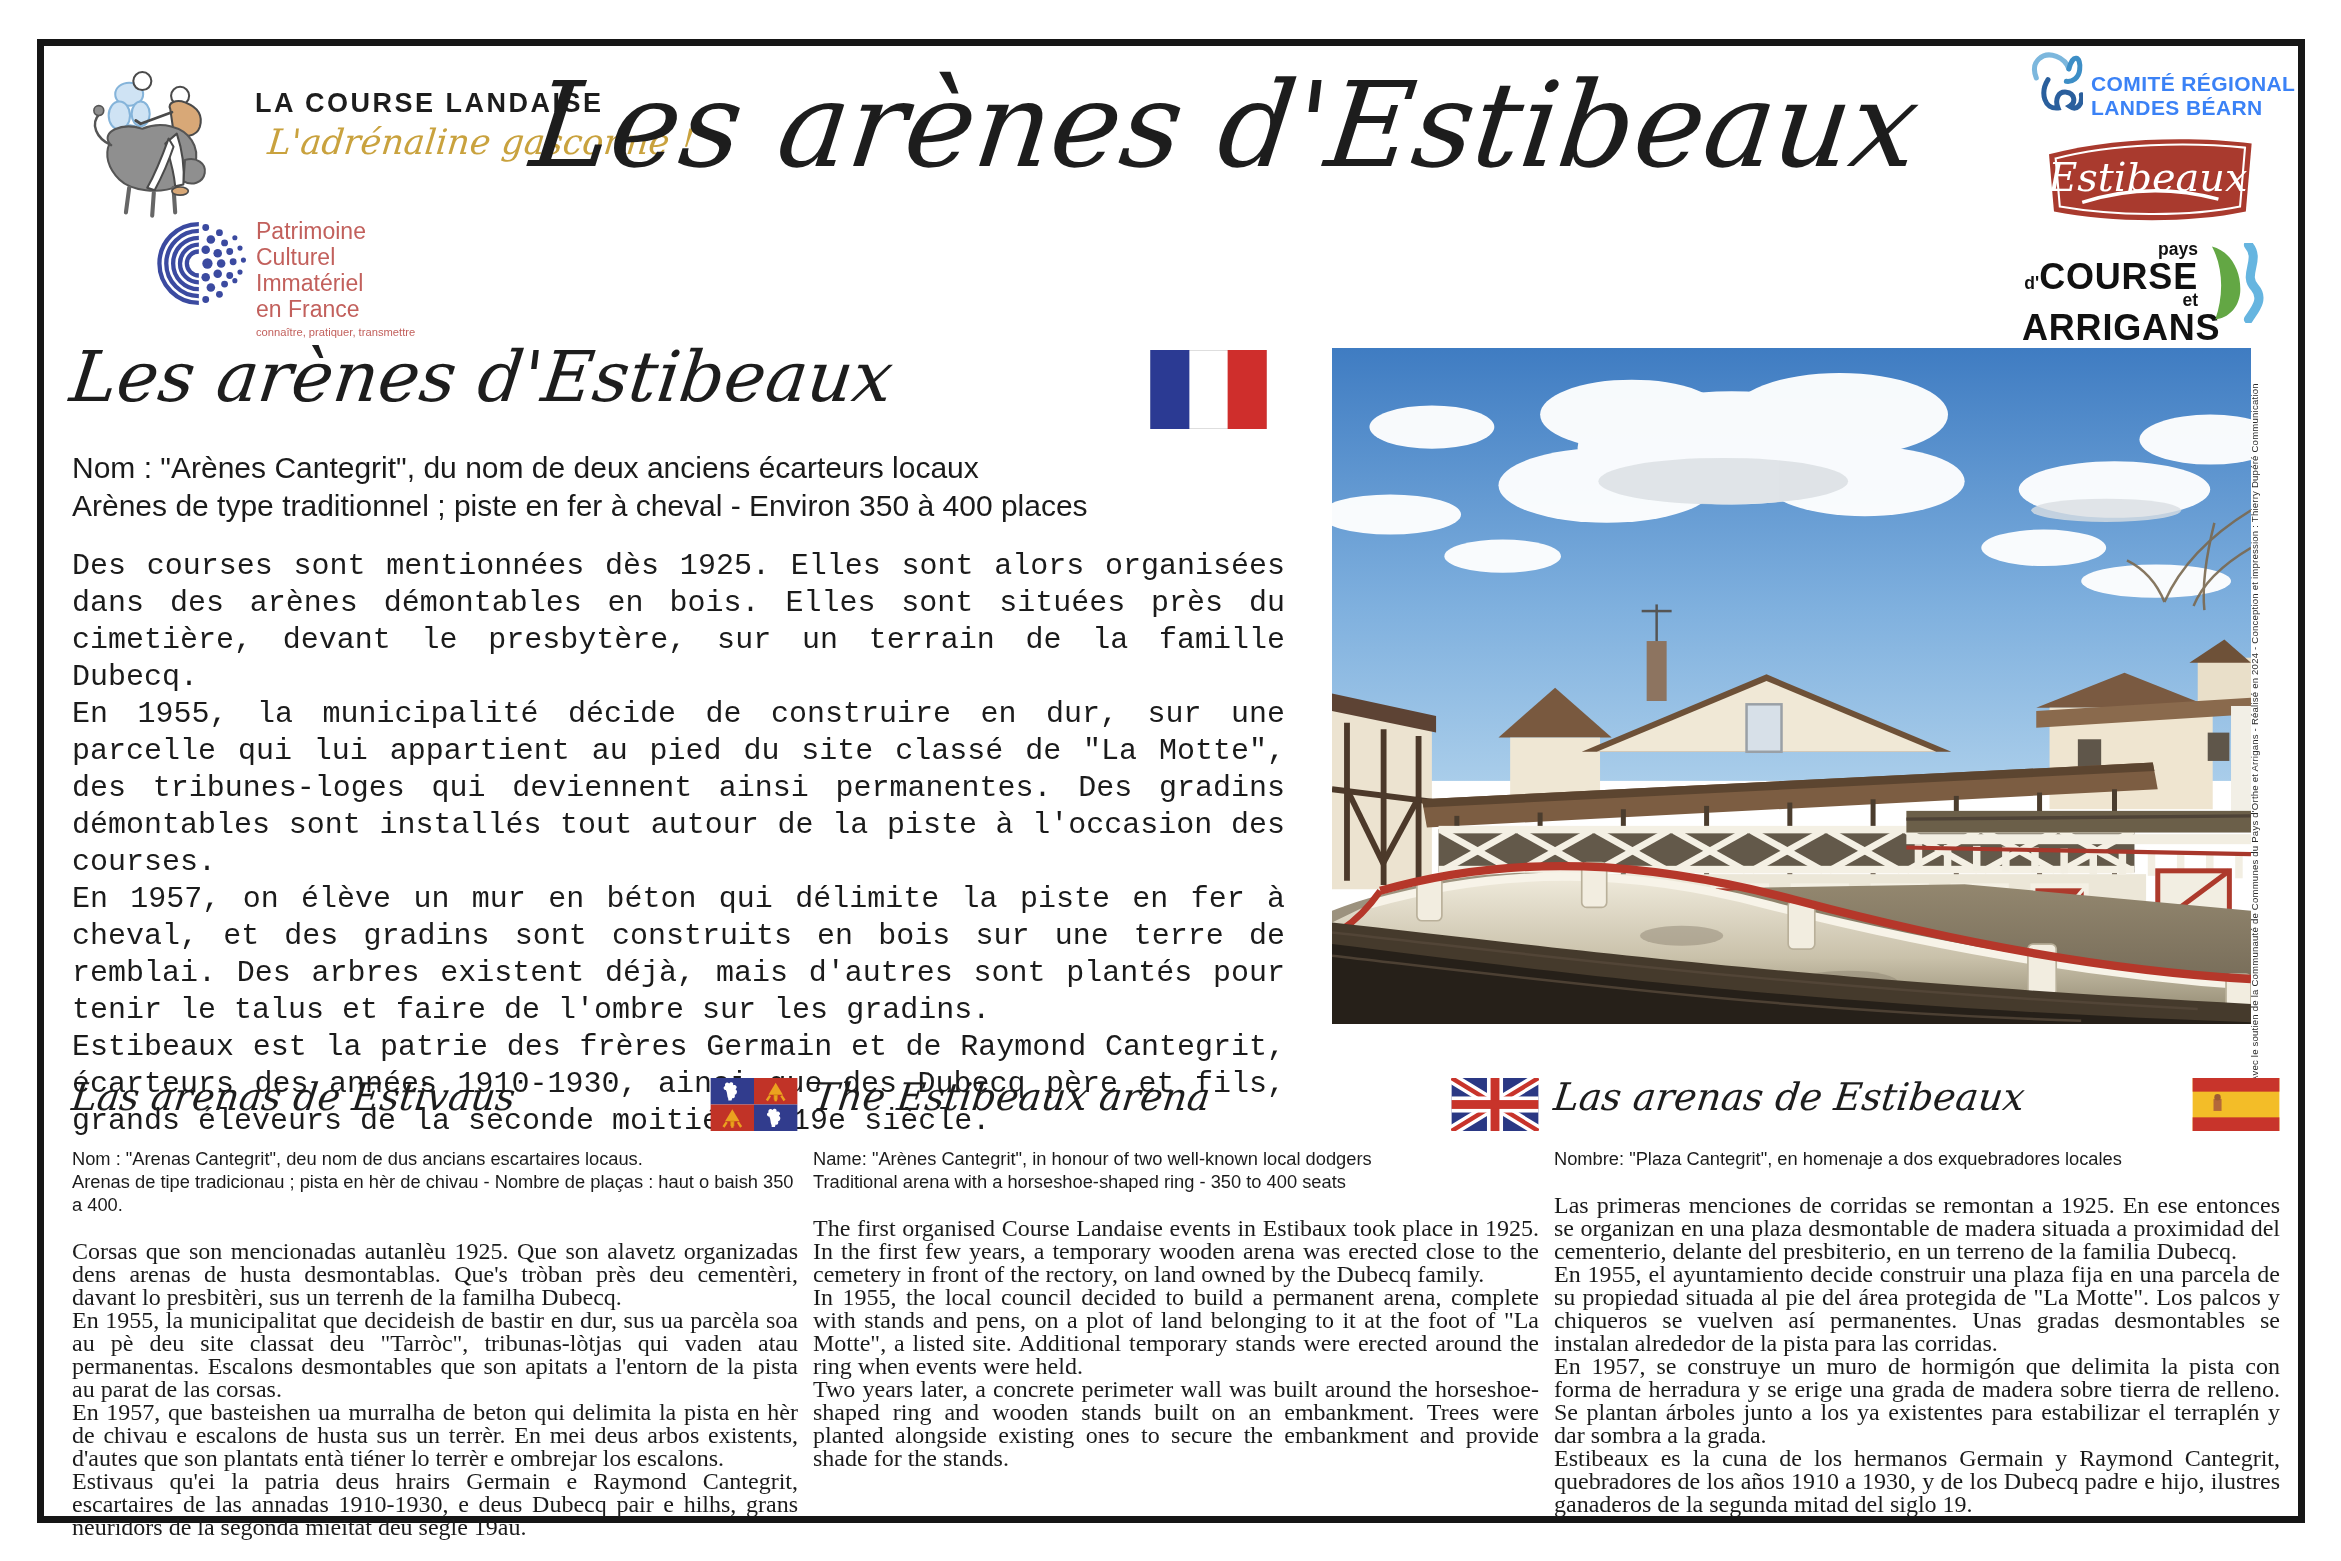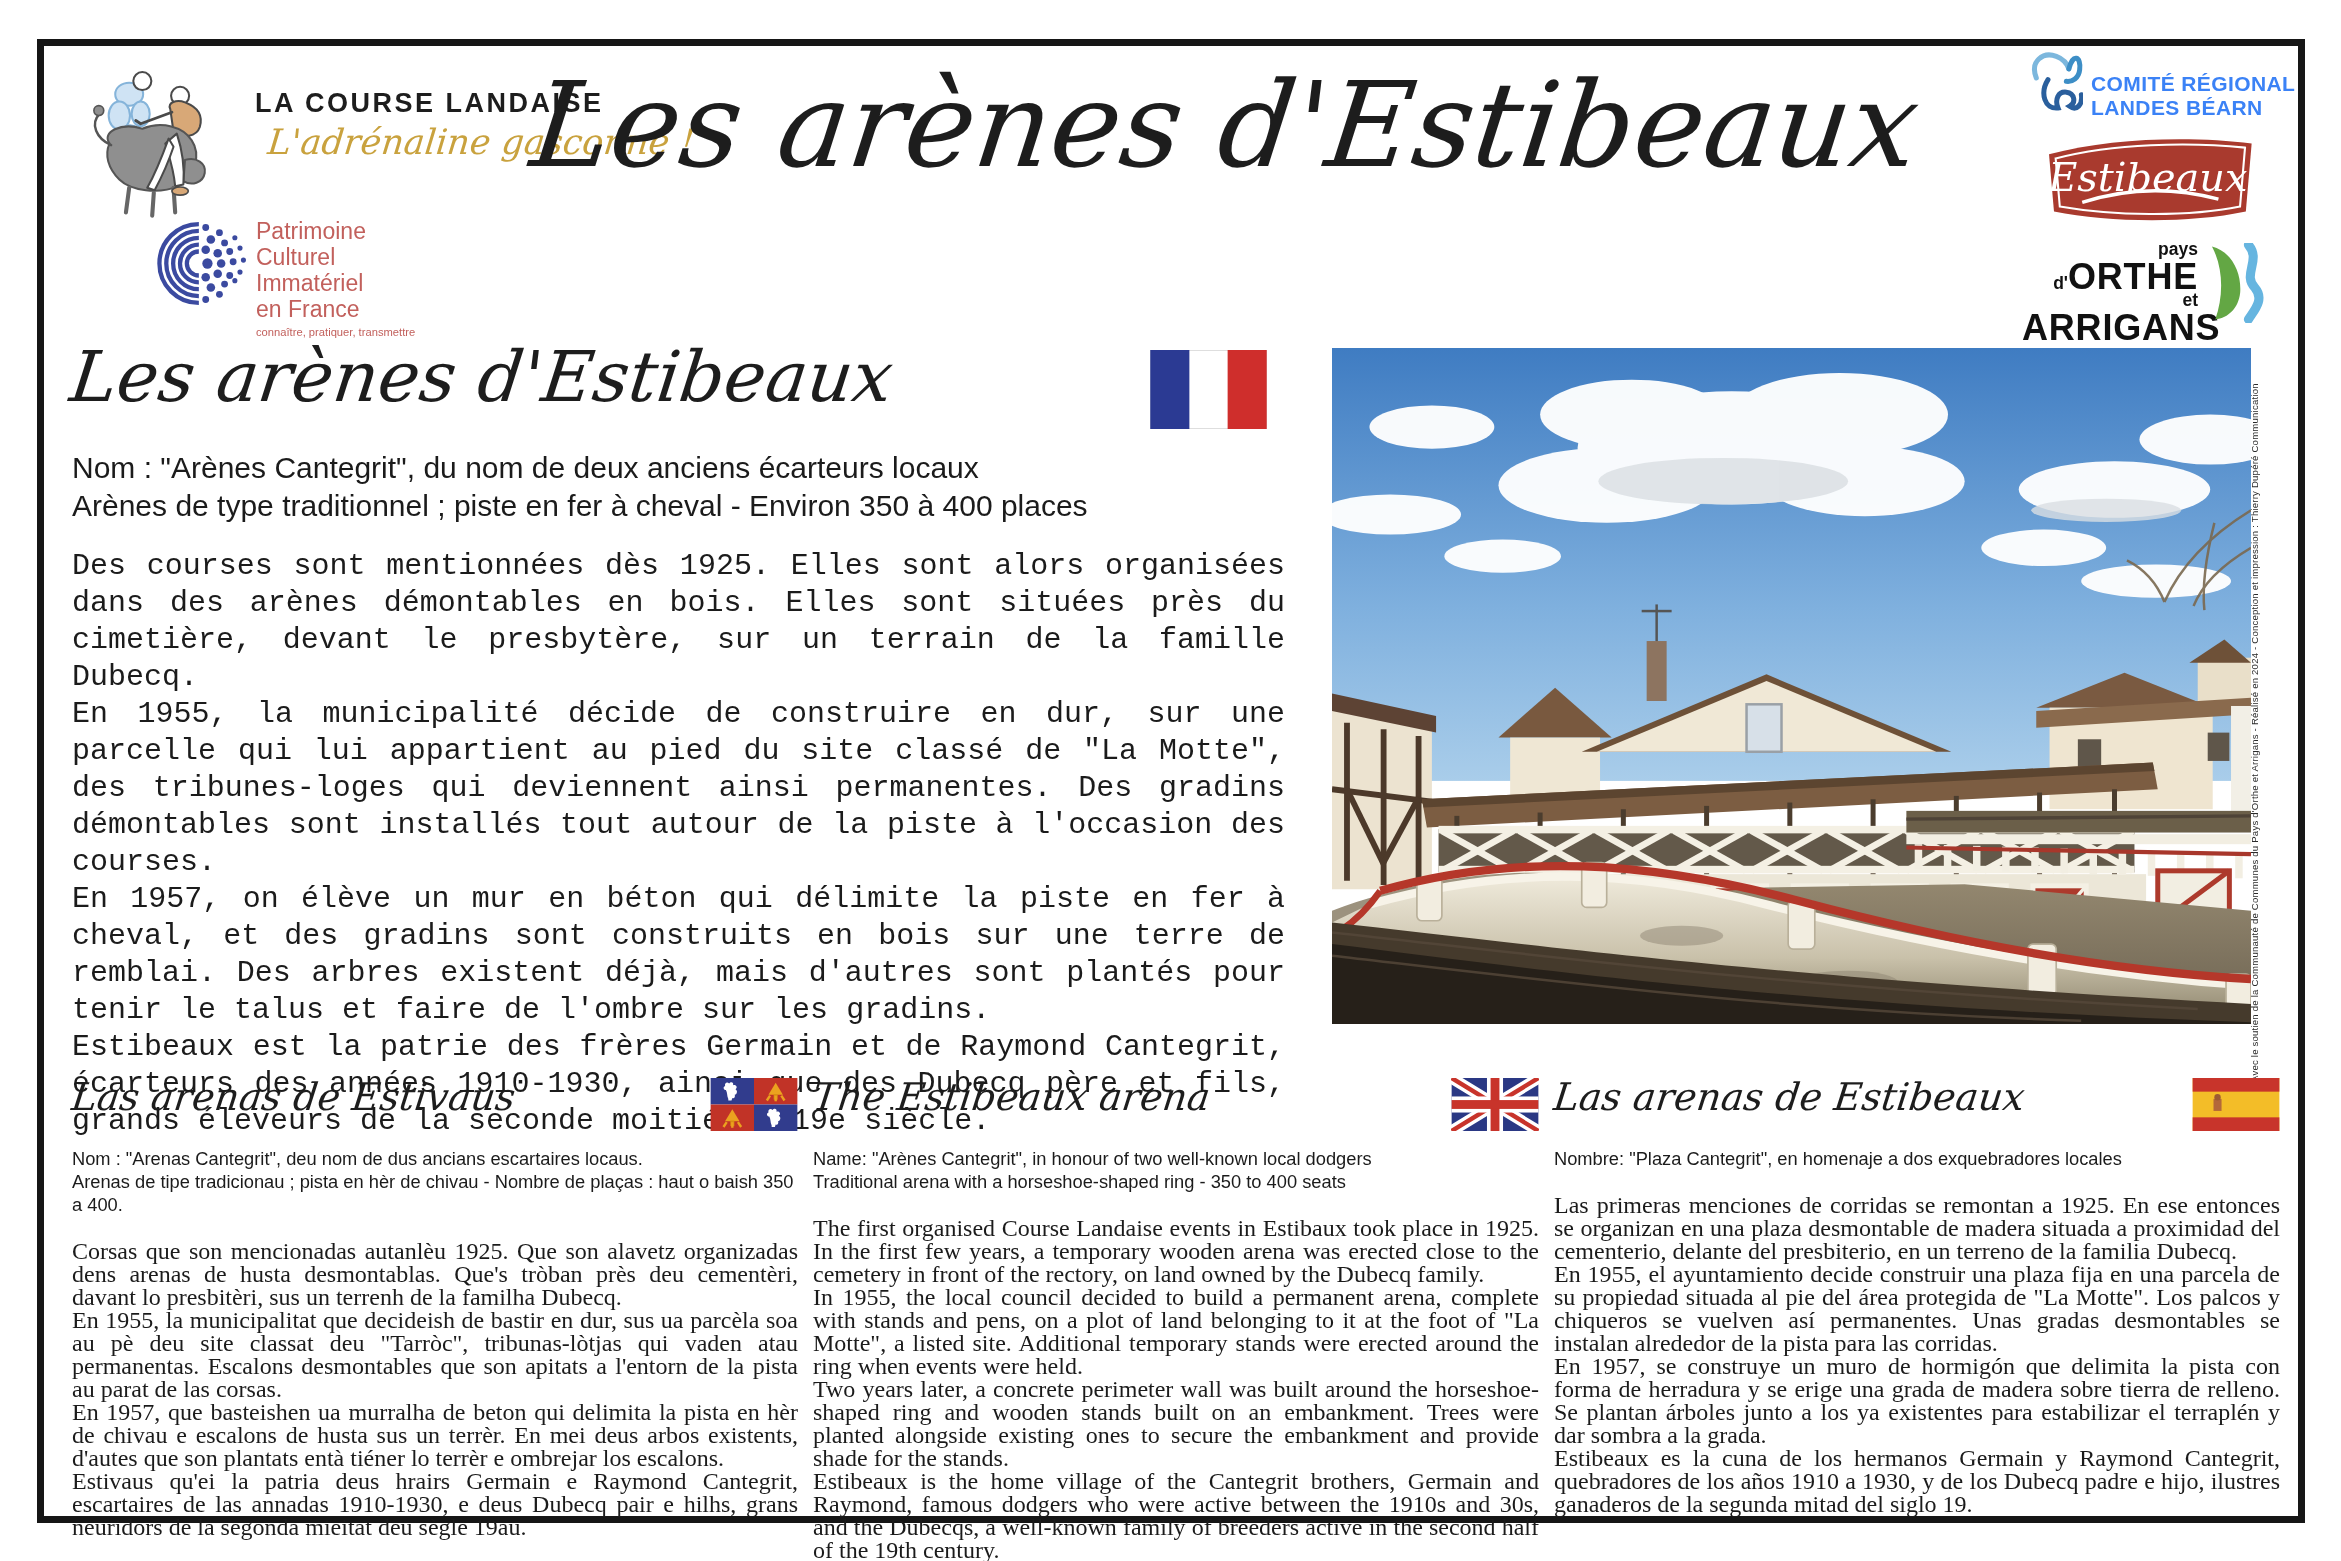--- a/index.html
+++ b/index.html
@@ -158,21 +158,21 @@
 </div>
 
 <svg id="estib-banner" class="abs" viewBox="0 0 266 118">
   <path d="M12,28 C86,8 184,6 256,15 L249,97 C178,112 84,110 18,97 Z" fill="#a93a2e"></path>
   <path d="M20,33 C90,15 180,13 248,20 L242,91 C178,104 88,102 25,91 Z" fill="none" stroke="#fff" stroke-width="2.5"></path>
   <text x="131" y="72" text-anchor="middle" font-size="48" fill="#ffffff" font-style="italic" font-family="DejaVu Serif, serif">Estibeaux</text>
   <path d="M52,86 Q132,60 216,82" stroke="#fff" stroke-width="4" fill="none"></path>
 </svg>
 
 <div id="orthe-text" class="abs">
-  <div><span class="small">pays d'</span><span class="big">ORTHE</span></div>
+  <div><span class="small">pays d'</span><span class="big">COURSE</span></div>
   <div class="row2"><span class="small">et </span><span class="big">ARRIGANS</span></div>
   <span id="orthe-sub">COMMUNAUTÉ DE COMMUNES</span>
 </div>
 <svg id="orthe-shapes" class="abs" viewBox="0 0 70 96">
   <path d="M6,4 C30,10 42,36 40,60 C38,78 26,90 10,92 C20,64 20,30 6,4 Z" fill="#63a744"></path>
   <path d="M50,2 C66,20 42,38 58,54 C70,68 56,82 50,92" stroke="#66b5e0" stroke-width="11" fill="none" stroke-linecap="round"></path>
 </svg>
 
 <div id="fr-heading" class="abs script">Les arènes d'Estibeaux</div>
 <svg id="fr-flag" class="abs" viewBox="0 0 140 95">
@@ -438,21 +438,20 @@
     </div>
   </div>
   <div class="col-intro">
     <p>Name: "Arènes Cantegrit", in honour of two well-known local dodgers</p>
     <p>Traditional arena with a horseshoe-shaped ring - 350 to 400 seats</p>
   </div>
   <div class="col-body">
     <p>The first organised Course Landaise events in Estibaux took place in 1925. In the first few years, a temporary wooden arena was erected close to the cemetery in front of the rectory, on land owned by the Dubecq family.</p>
     <p>In 1955, the local council decided to build a permanent arena, complete with stands and pens, on a plot of land belonging to it at the foot of "La Motte", a listed site. Additional temporary stands were erected around the ring when events were held.</p>
     <p>Two years later, a concrete perimeter wall was built around the horseshoe-shaped ring and wooden stands built on an embankment. Trees were planted alongside existing ones to secure the embankment and provide shade for the stands.</p>
-    <p>Estibeaux is the home village of the Cantegrit brothers, Germain and Raymond, famous dodgers who were active between the 1910s and 30s, and the Dubecqs, a well-known family of breeders active in the second half of the 19th century.</p>
   </div>
 </div>
 
 <div id="col-spanish" class="abs lang-col">
   <div class="col-head">
     <div class="col-heading script">Las arenas de Estibeaux</div>
     <div class="flag">
       <svg viewBox="0 0 108 66">
         <rect width="108" height="66" fill="#f3bd28"></rect>
         <rect width="108" height="17" fill="#c8342b"></rect>

